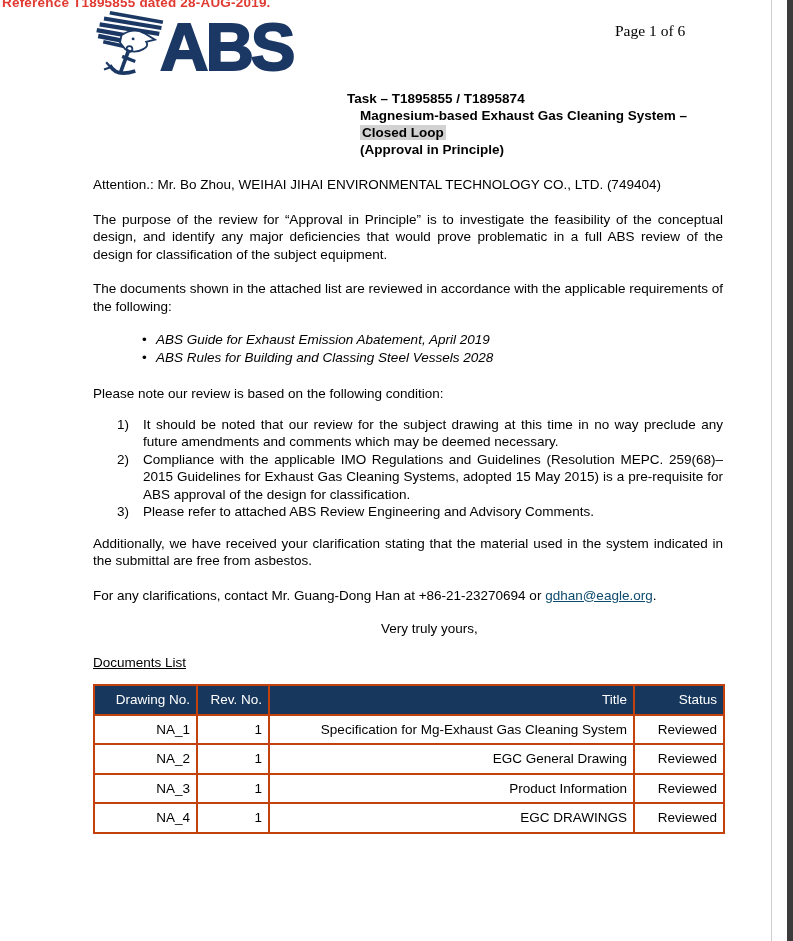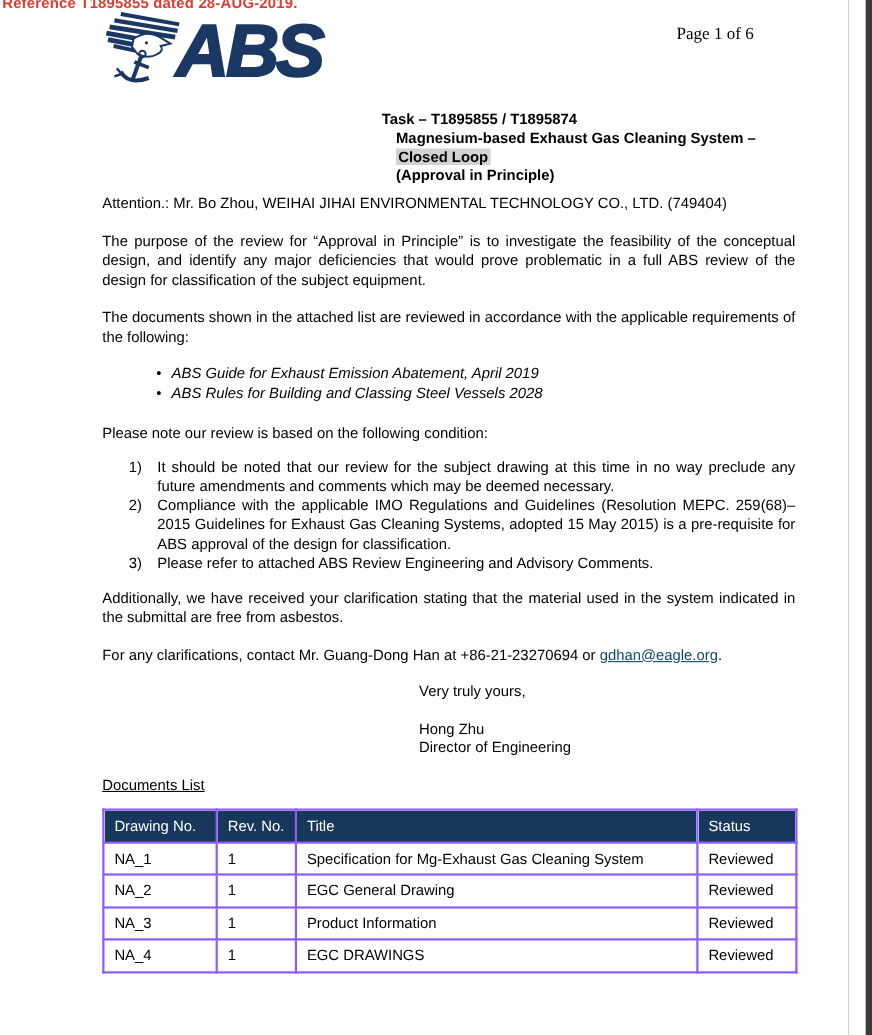--- a/index.html
+++ b/index.html
@@ -9,34 +9,34 @@
     position:relative; width:793px; height:941px; background:#fff;
     overflow:hidden; color:#000;
   }
   
   .ref-line {
     position:absolute; top:-5px; left:2px;
     color:#e03a31; font-size:13.5px; font-weight:700; letter-spacing:0.2px;
     white-space:nowrap;
   }
   
-  .logo { position:absolute; left:88px; top:4px; display:flex; align-items:flex-start;font-style:italic; }
+  .logo { position:absolute; left:88px; top:4px; display:flex; align-items:flex-start; }
   .logo svg { width:80px; height:80px; }
   .logo-text {
     color:#1b3864; font-size:67px; font-weight:bold; letter-spacing:-3px;
     line-height:74px; margin-left:-8px; margin-top:6px;
     -webkit-text-stroke:2px #1b3864;
   }
   .page-num {
     position:absolute; left:615px; top:22px;
     font-family:"Liberation Serif", serif; font-size:15.5px;
   }
   
   .task-block {
-    position:absolute; left:347px; top:100px;
+    position:absolute; left:347px; top:90px;
     font-size:13.5px; font-weight:bold; line-height:17px;
   }
   .task-indent { margin-left:13px; }
   .hl { background:#d2d2d2; padding:0 2px; }
   
   .content { position:absolute; left:93px; top:176px; width:630px; font-size:13.5px; line-height:17.5px; }
   .p-just { text-align:justify; }
   .mb17{margin-bottom:17px;} .mb16{margin-bottom:16px;} .mb19{margin-bottom:19px;}
   .mb13{margin-bottom:13px;} .mb14{margin-bottom:14px;} .mb53{margin-bottom:53px;}
   .bullet-row { display:flex; }
@@ -44,22 +44,22 @@
   .bullet-text { margin-left:4px;font-style:italic; }
   .num-row { display:flex; }
   .num-label { margin-left:24px; width:26px; flex:none; }
   .num-text { flex:1; text-align:justify; }
   .email-link { color:#0c4a6e; text-decoration:underline; cursor:pointer; }
   .sig { margin-left:288px; }
   .doc-heading { text-decoration:underline; }
   
   table.docs { border-collapse:collapse; width:630px; font-size:13.5px; table-layout:fixed; }
   table.docs th, table.docs td {
-    border:2px solid #8b5cf6; height:29.5px; padding:0 16px 0 9px;
-    text-align:left; vertical-align:middle; overflow:hidden; white-space:nowrap;
+    border:2px solid #c2410c; height:29.5px; padding:0 6px 0 9px;
+    text-align:right; vertical-align:middle; overflow:hidden; white-space:nowrap;
   }
   table.docs th { background:#17375d; color:#ffffff; font-weight:400; }
   
   .page-edge-line { position:absolute; top:0; left:771px; width:1px; height:941px; background:#cfcfcf; }
   .dark-strip { position:absolute; top:0; right:0; width:6px; height:941px; background:#3b3b3b; }
 </style>
 </head>
 <body>
 
 <div class="page">
@@ -135,24 +135,20 @@
         <span class="num-text">Please refer to attached ABS Review Engineering and Advisory Comments.</span>
       </div>
     </div>
 
     <div class="p-just mb17">Additionally, we have received your clarification stating that the material used in the system indicated in the submittal are free from asbestos.</div>
 
     <div class="mb16"><span>For any clarifications, contact Mr. Guang-Dong Han at +86-21-23270694 or </span><a class="email-link">gdhan@eagle.org</a><span>.</span></div>
 
     <div class="sig mb16">Very truly yours,</div>
 
-    <div class="sig mb16">
-      <div>Hong Zhu</div>
-      <div>Director of Engineering</div>
-    </div>
 
 
     <div class="mb13"><span class="doc-heading">Documents List</span></div>
 
     <table class="docs">
       <colgroup>
           <col style="width:103px">
           <col style="width:72px">
           <col style="width:365px">
           <col style="width:90px">

